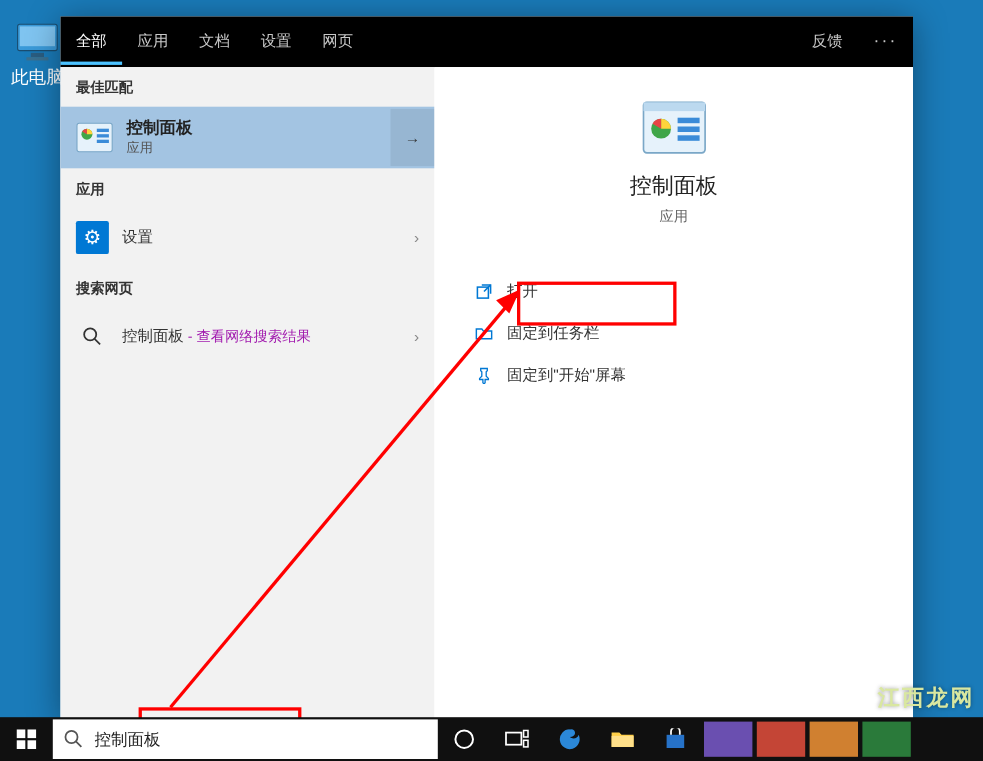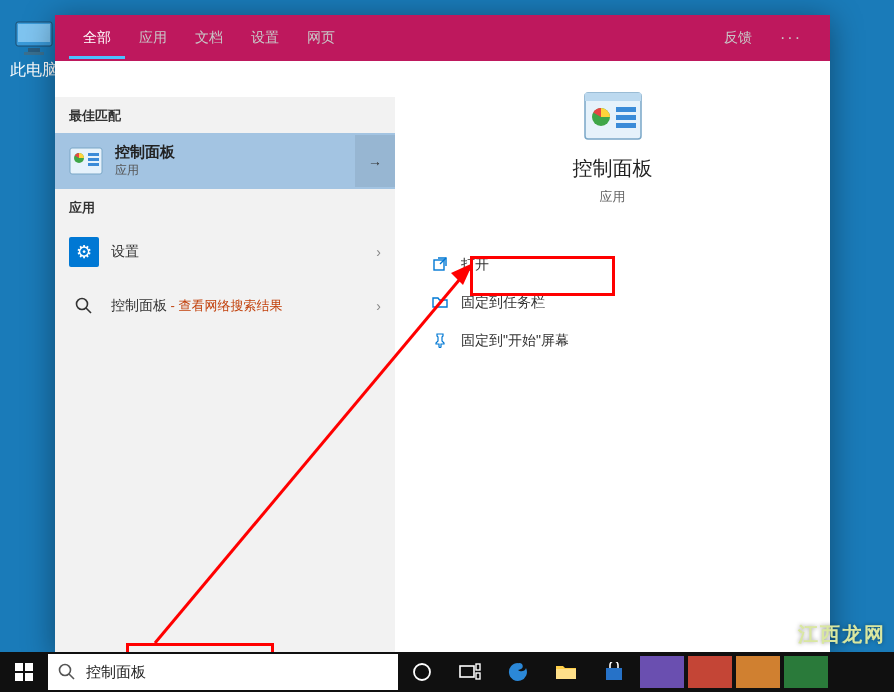--- a/index.html
+++ b/index.html
@@ -1,47 +1,47 @@
 <!DOCTYPE html>
 <html><head>
 <meta charset="utf-8">
 <style>
   * { box-sizing: border-box; margin: 0; padding: 0; font-family: "Microsoft YaHei", "Segoe UI", sans-serif; }
   body { width: 894px; height: 692px; background: #1a7bb9; overflow: hidden; position: relative; }
   .desktop-icon { position: absolute; top: 20px; left: 10px; width: 48px; text-align: center; color: #fff; font-size: 16px; }
   .desktop-icon .pc-svg { margin: 0 auto 4px; }
   .search-panel { position: absolute; left: 55px; top: 15px; width: 775px; height: 640px; background: #fff; box-shadow: 0 4px 30px rgba(0,0,0,.4); display: flex; flex-direction: column; }
-  .tabs { background: #be185d; color: #c8c8c8; display: flex; align-items: center; height: 46px; padding: 0 14px; font-size: 14px; }
+  .tabs { background: #000000; color: #c8c8c8; display: flex; align-items: center; height: 46px; padding: 0 0; font-size: 14px; }
   .tab { padding: 12px 14px; cursor: pointer; display: flex; align-items: center; gap: 4px; }
   .tab.active { color: #fff; border-bottom: 3px solid #4cc2ff; padding-bottom: 9px; }
   .tabs .spacer { flex: 1; }
   .dots { font-size: 16px; letter-spacing: 2px; }
   .body { flex: 1; display: flex; min-height: 0; }
-  .left { width: 340px; background: #f2f2f2; display: flex; flex-direction: column; font-size: 14px; color: #333; margin-top: 36px; }
+  .left { width: 340px; background: #f2f2f2; display: flex; flex-direction: column; font-size: 14px; color: #333; }
   .group-header { padding: 10px 14px 8px; font-size: 13px; font-weight: 600; color: #333; }
   .result-row { display: flex; align-items: center; padding: 10px 14px; gap: 12px; cursor: pointer; }
   .result-row.selected { background: #a3c4e2; }
   .result-row .info { flex: 1; }
   .result-row .title { font-size: 15px; font-weight: 600; color: #222; }
   .result-row .sub { font-size: 12px; color: #555; }
   .result-row .arrow-box { width: 40px; height: 52px; margin: -10px -14px -10px 0; background: rgba(0,0,0,.07); display: flex; align-items: center; justify-content: center; color: #333; }
   .list-row { display: flex; align-items: center; padding: 12px 14px; gap: 12px; cursor: pointer; }
   .list-row .chev { color: #888; font-size: 14px; }
   .list-row .txt { flex: 1; color: #333; }
-  .list-row .hint { color: #c2410c; font-size: 13px; text-align: right; }
+  .list-row .hint { color: #a21caf; font-size: 13px; text-align: right; }
   .icon-box { width: 30px; height: 30px; display: flex; align-items: center; justify-content: center; border-radius: 2px; }
   .settings-ico { background: #0078d4; color: #fff; font-size: 18px; }
   .search-ico { color: #333; font-size: 16px; }
   .right { flex: 1; background: #fff; position: relative; padding-top: 30px; }
   .preview-head { text-align: center; }
   .preview-head .big-icon { margin: 0 auto 14px; width: 60px; height: 50px; }
   .preview-head .big-title { font-size: 20px; color: #222; margin-bottom: 6px; }
   .preview-head .big-sub { font-size: 13px; color: #666; }
   .actions { margin-top: 40px; padding-left: 30px; font-size: 14px; }
-  .action { display: flex; gap: 12px; padding: 10px 6px; cursor: pointer; color: #333; }
+  .action { display: flex; align-items: center; gap: 12px; padding: 10px 6px; cursor: pointer; color: #333; }
   .action .ico { width: 18px; color: #0078d4; display: flex; justify-content: center; }
   .redbox { position: absolute; border: 3px solid #ff0000; pointer-events: none; }
   .taskbar { position: absolute; left: 0; bottom: 0; width: 894px; height: 40px; background: #101010; display: flex; align-items: center; }
   .start-btn { width: 48px; height: 40px; display: flex; align-items: center; justify-content: center; cursor: pointer; }
   .searchbox { width: 350px; height: 36px; margin: 2px 0 2px 0; background: #fff; display: flex; align-items: center; padding: 0 10px; gap: 10px; position: relative; }
   .searchbox input { border: none; outline: none; flex: 1; font-size: 15px; color: #222; background: transparent; }
   .task-icons { display: flex; align-items: center; height: 40px; }
   .task-icons .tico { width: 48px; height: 40px; display: flex; align-items: center; justify-content: center; color: #fff; cursor: pointer; }
   .task-icons .app-tile { width: 44px; height: 32px; margin: 0 2px; cursor: pointer; }
   .watermark { position: absolute; right: 8px; bottom: 44px; color: #d9e7a0; font-size: 20px; font-weight: 600; font-family: Liberation Serif, serif; text-shadow: 0 0 4px rgba(0,0,0,.4); letter-spacing: 2px; margin-left: 35px; }
@@ -94,20 +94,21 @@
         </div>
       </div>
 
       <div class="group-header">应用</div>
       <div class="list-row">
         <div class="icon-box settings-ico">⚙</div>
         <div class="txt">设置</div>
         <div class="chev">›</div>
       </div>
 
+      <div class="group-header">搜索网页</div>
       <div class="list-row">
         <div class="icon-box search-ico">
           <svg width="18" height="18" viewBox="0 0 18 18">
               <circle cx="7" cy="7" r="5.5" fill="none" stroke="#333" stroke-width="1.6"></circle>
               <line x1="11" y1="11" x2="16" y2="16" stroke="#333" stroke-width="1.6"></line>
             </svg>
         </div>
         <div class="txt"><span>控制面板</span><span class="hint"> - 查看网络搜索结果</span></div>
         <div class="chev">›</div>
       </div>

